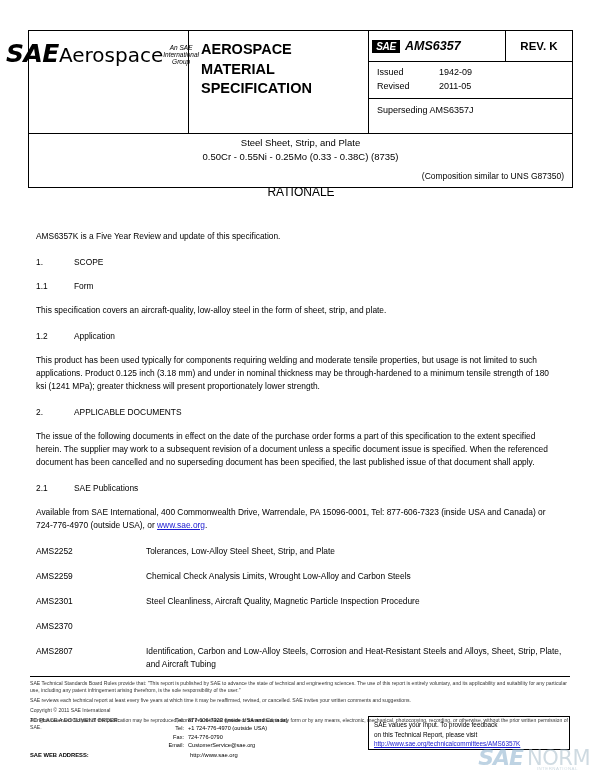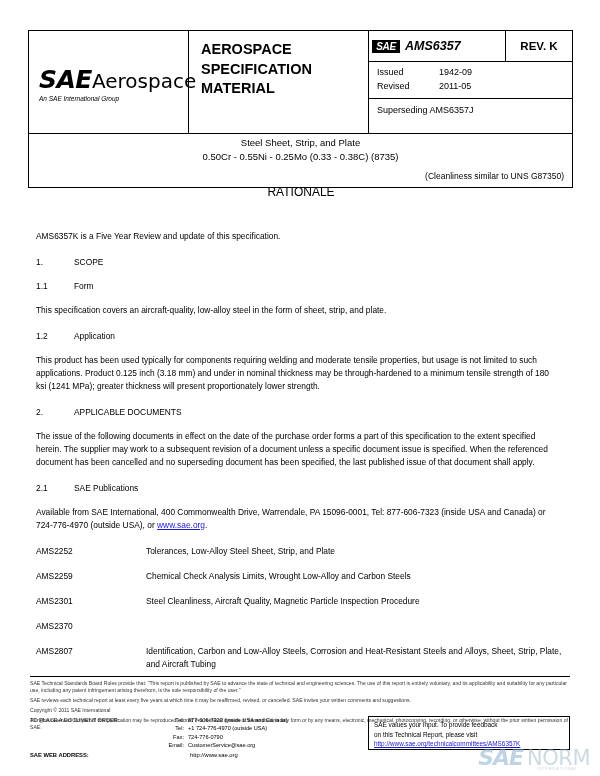--- a/index.html
+++ b/index.html
@@ -32,22 +32,22 @@
     border: 1px solid #000;
     display: flex;
     box-sizing: border-box;
   }
   .hdr-logo {
     width: 160px;
     border-right: 1px solid #000;
     box-sizing: border-box;
     padding: 10px 22px 6px 10px;
     display: flex;
-    flex-direction: column;
     justify-content: center;
+    text-align: center;
   }
   .sae-word {
     font-family: "DejaVu Sans", sans-serif;
     font-weight: bold;
     font-size: 25px;
     font-style: italic;
     letter-spacing: -0.5px;
     line-height: 1;
   }
   .sae-word .aero {
@@ -306,22 +306,22 @@
 
     <div class="hdr-logo">
       <div class="sae-word">
         <span>SAE</span><span class="aero">Aerospace</span>
       </div>
       <div class="sae-sub">An SAE International Group</div>
     </div>
 
     <div class="hdr-title">
       <div>AEROSPACE</div>
+      <div>MATERIAL</div>
       <div>SPECIFICATION</div>
-      <div>MATERIAL</div>
     </div>
 
     <div class="hdr-right">
       <div class="hr-row1">
         <div class="hr-badge">
           <span class="sae-mini">SAE</span>
         </div>
         <div class="hr-docnum">AMS6357</div>
         <div class="hr-rev">REV. K</div>
       </div>
@@ -335,21 +335,21 @@
           <div class="d-val">2011-05</div>
         </div>
       </div>
       <div class="hr-sup">Superseding AMS6357J</div>
     </div>
   </div>
 
   <div class="subtitle-box">
     <div>Steel Sheet, Strip, and Plate</div>
     <div>0.50Cr - 0.55Ni - 0.25Mo (0.33 - 0.38C) (8735)</div>
-    <div class="comp">(Cleanliness similar to UNS G87350)</div>
+    <div class="comp">(Composition similar to UNS G87350)</div>
   </div>
 
   <div class="body">
 
     <div class="rationale">RATIONALE</div>
     <p class="para">AMS6357K is a Five Year Review and update of this specification.</p>
 
     <div class="sec">
       <div class="sec-num">1.</div>
       <div class="sec-body">

